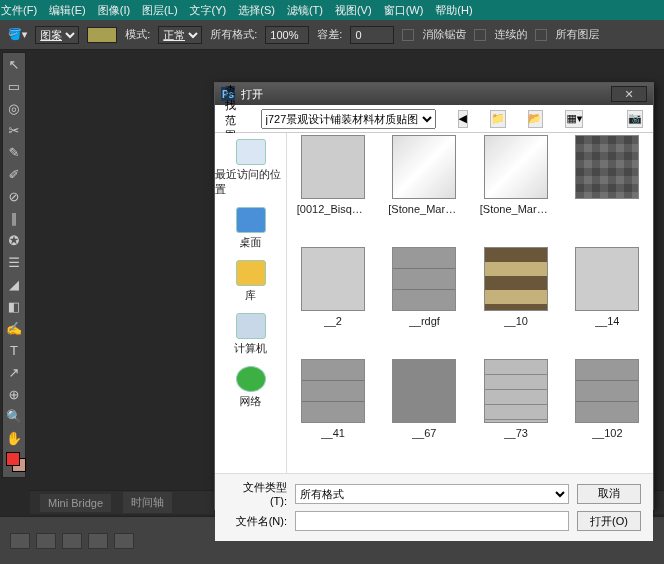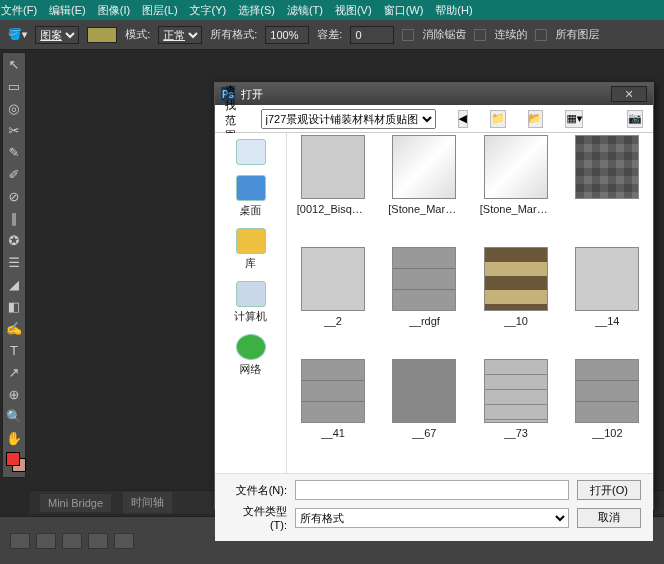--- a/index.html
+++ b/index.html
@@ -139,20 +139,21 @@
     <div class="ibtn">📁</div>
     <div class="ibtn">📂</div>
     <div class="ibtn">▦▾</div>
     <div style="flex:1"></div>
     <div class="ibtn">📷</div>
   </div>
   <div class="dlg-body">
     <div class="places">
       <div class="pitem">
           <div class="picon"></div>
+          <span>最近访问的位置</span>
         </div>
       <div class="pitem">
           <div class="picon" style="background:#4a90d9"></div>
           <span>桌面</span>
         </div>
       <div class="pitem">
           <div class="picon" style="background:#f0c040"></div>
           <span>库</span>
         </div>
       <div class="pitem">
@@ -209,24 +210,24 @@
           <div class="thumb brick"></div>
           <div class="fname">__73</div>
         </div>
         <div class="fitem">
           <div class="thumb concrete"></div>
           <div class="fname">__102</div>
         </div>
       </div>
   </div>
   <div class="dlg-foot">
+    <div class="row">
+      <label>文件类型(T):</label>
+      <select><option>所有格式</option></select>
+      <button>取消</button>
+    </div>
     <div class="row">
       <label>文件名(N):</label>
       <div class="combo"></div>
       <button>打开(O)</button>
     </div>
-    <div class="row">
-      <label>文件类型(T):</label>
-      <select><option>所有格式</option></select>
-      <button>取消</button>
-    </div>
   </div>
 </div>
 
 </body></html>

